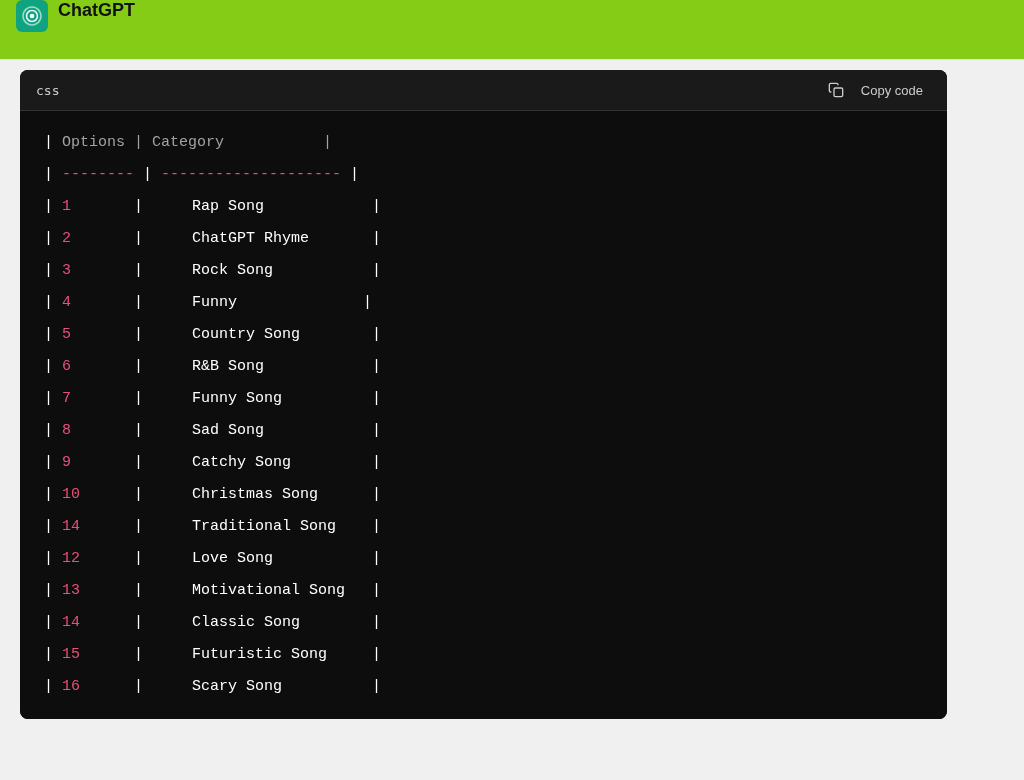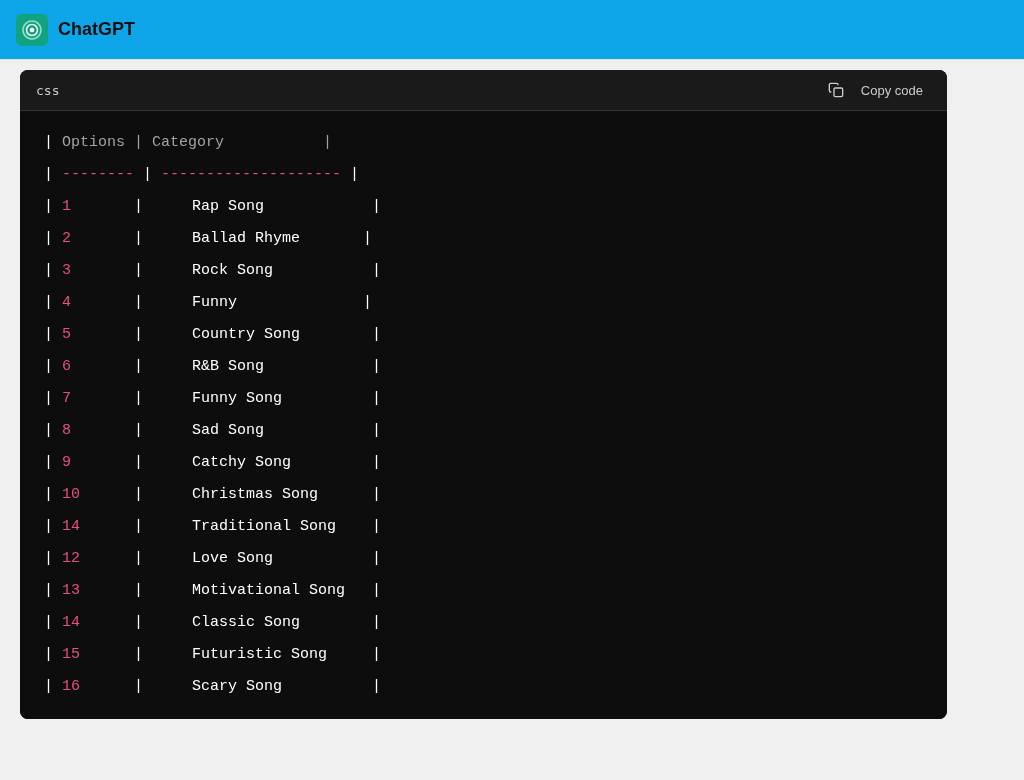--- a/index.html
+++ b/index.html
@@ -13,23 +13,22 @@
       padding: 0;
       width: 1024px;
       height: 780px;
       overflow: hidden;
     }
 
     
     .titlebar {
       width: 100%;
       height: 60px;
-      background: #0ea5e9;
+      background: #84cc16;
       display: flex;
-      align-items: center;
       padding: 0 16px;
       border-bottom: 1px solid #e0e0e0;
     }
 
     .titlebar-logo {
       width: 32px;
       height: 32px;
       margin-right: 10px;
     }
 
@@ -162,21 +161,21 @@
       <div class="code-row">
         <span class="pipe">| </span>
         <span class="separator">--------</span>
         <span class="pipe"> | </span>
         <span class="separator">--------------------</span>
         <span class="pipe"> |</span>
       </div>
 
       <div id="table-rows">
           <div class="code-row"><span class="pipe">| </span><span class="num">1       </span><span class="pipe">| </span><span class="cell-label">Rap Song            </span><span class="pipe">|</span></div>
-          <div class="code-row"><span class="pipe">| </span><span class="num">2       </span><span class="pipe">| </span><span class="cell-label">Ballad Rhyme       </span><span class="pipe">|</span></div>
+          <div class="code-row"><span class="pipe">| </span><span class="num">2       </span><span class="pipe">| </span><span class="cell-label">ChatGPT Rhyme       </span><span class="pipe">|</span></div>
           <div class="code-row"><span class="pipe">| </span><span class="num">3       </span><span class="pipe">| </span><span class="cell-label">Rock Song           </span><span class="pipe">|</span></div>
           <div class="code-row"><span class="pipe">| </span><span class="num">4       </span><span class="pipe">| </span><span class="cell-label">Funny              </span><span class="pipe">|</span></div>
           <div class="code-row"><span class="pipe">| </span><span class="num">5       </span><span class="pipe">| </span><span class="cell-label">Country Song        </span><span class="pipe">|</span></div>
           <div class="code-row"><span class="pipe">| </span><span class="num">6       </span><span class="pipe">| </span><span class="cell-label">R&amp;B Song            </span><span class="pipe">|</span></div>
           <div class="code-row"><span class="pipe">| </span><span class="num">7       </span><span class="pipe">| </span><span class="cell-label">Funny Song          </span><span class="pipe">|</span></div>
           <div class="code-row"><span class="pipe">| </span><span class="num">8       </span><span class="pipe">| </span><span class="cell-label">Sad Song            </span><span class="pipe">|</span></div>
           <div class="code-row"><span class="pipe">| </span><span class="num">9       </span><span class="pipe">| </span><span class="cell-label">Catchy Song         </span><span class="pipe">|</span></div>
           <div class="code-row"><span class="pipe">| </span><span class="num">10      </span><span class="pipe">| </span><span class="cell-label">Christmas Song      </span><span class="pipe">|</span></div>
           <div class="code-row"><span class="pipe">| </span><span class="num">14      </span><span class="pipe">| </span><span class="cell-label">Traditional Song    </span><span class="pipe">|</span></div>
           <div class="code-row"><span class="pipe">| </span><span class="num">12      </span><span class="pipe">| </span><span class="cell-label">Love Song           </span><span class="pipe">|</span></div>

